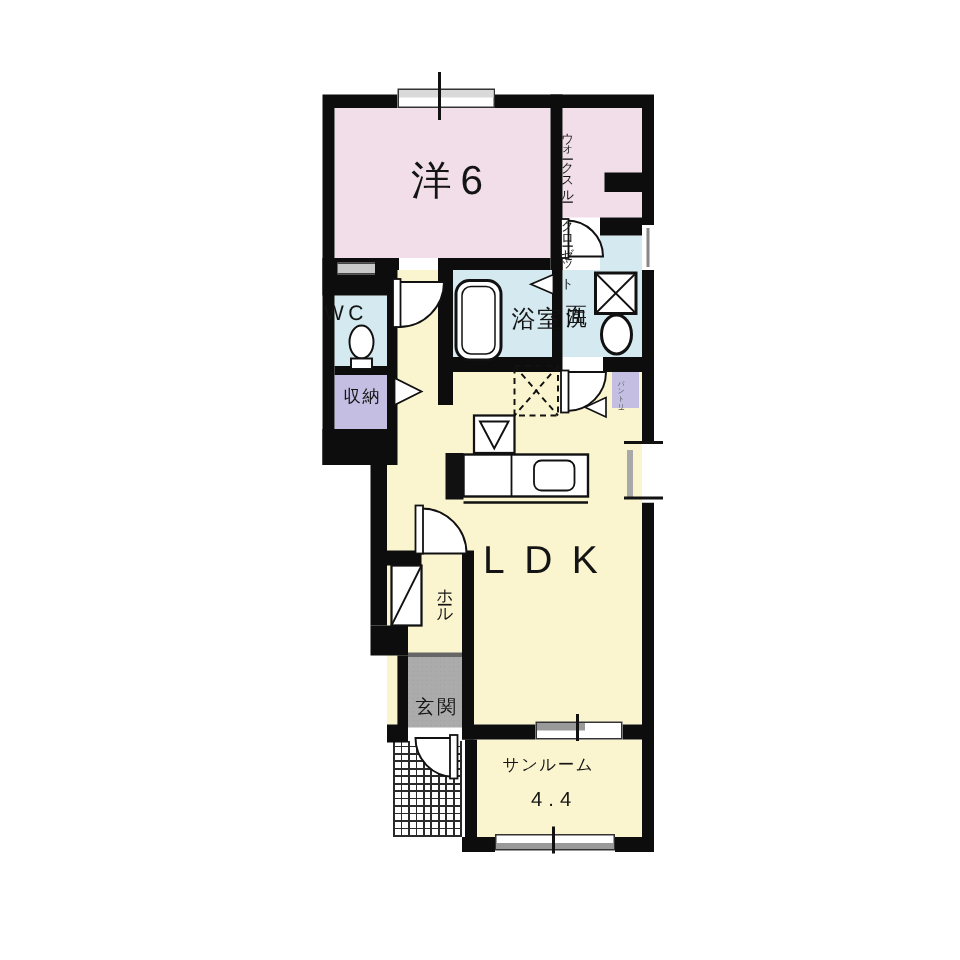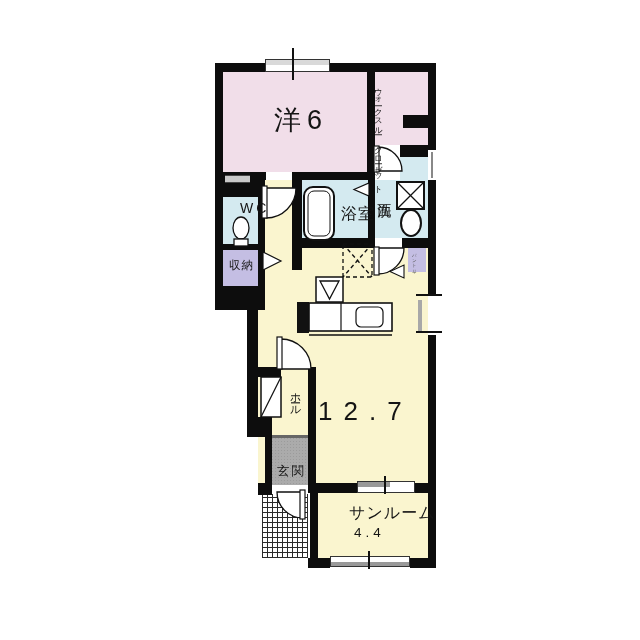--- a/index.html
+++ b/index.html
@@ -169,27 +169,27 @@
       <rect x="300" y="490" width="5" height="29" fill="#fff" stroke="#111" stroke-width="1.2"></rect>
     </g>
   </svg>
 
   <div class="lbl" style="left:274px;top:106px;font-size:27px;letter-spacing:6px">洋6</div>
 
   <div class="lbl vtext" style="left:374px;top:82px;height:70px;font-size:8.5px">
     <span>ウォークスルー</span><span style="margin-top:9px">クローゼット</span>
   </div>
 
-  <div class="lbl" style="left:240px;top:201px;font-size:14px;letter-spacing:3px">WC</div>
+  <div class="lbl" style="left:216px;top:201px;font-size:14px;letter-spacing:3px">WC</div>
   <div class="lbl" style="left:341px;top:206px;font-size:16px;letter-spacing:1px">浴室</div>
   <div class="lbl vtext" style="left:377px;top:193px;height:44px;font-size:14px">洗面</div>
   <div class="lbl" style="left:229px;top:259px;font-size:11.5px;letter-spacing:1px">収納</div>
   <div class="lbl vtext" style="left:411px;top:250px;height:21px;font-size:4.5px;color:#555">パントリー</div>
 
-  <div class="lbl" style="left:318px;top:398px;font-size:26px;letter-spacing:11px">12.7</div>
+  <div class="lbl" style="left:322px;top:360px;font-size:26px;letter-spacing:13px">LDK</div>
 
   <div class="lbl vtext" style="left:289px;top:385px;height:46px;font-size:11px">ホール</div>
   <div class="lbl" style="left:277px;top:465px;font-size:12.5px;letter-spacing:2px">玄関</div>
 
-  <div class="lbl" style="left:349px;top:505px;font-size:16px;letter-spacing:1px">サンルーム</div>
+  <div class="lbl" style="left:335px;top:505px;font-size:11px;letter-spacing:1px">サンルーム</div>
   <div class="lbl" style="left:354px;top:526px;font-size:13.5px;letter-spacing:4px">4.4</div>
 
 </div>
 
 </body></html>

